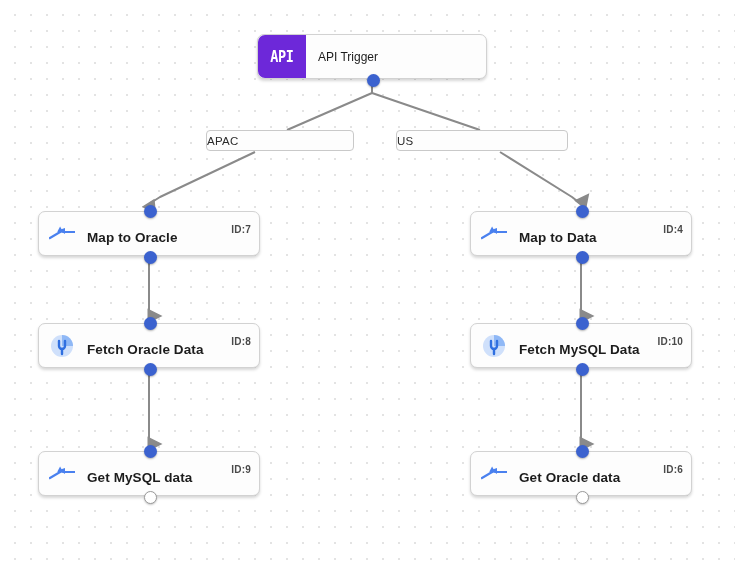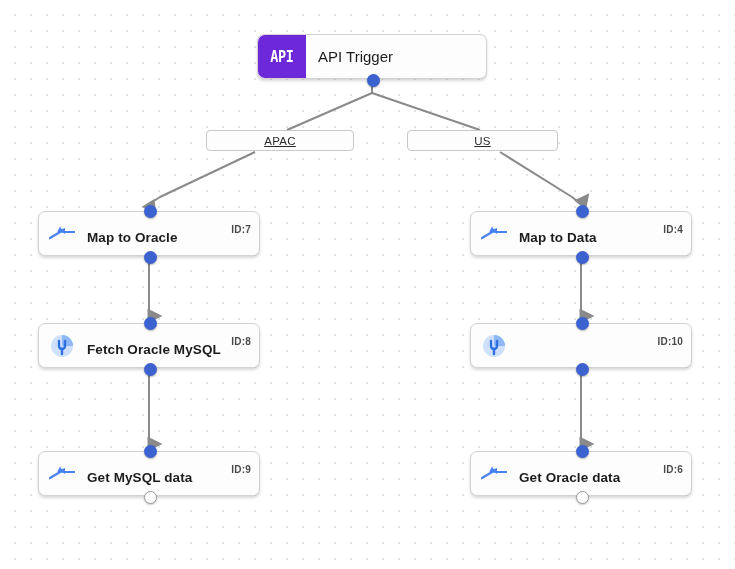--- a/index.html
+++ b/index.html
@@ -90,21 +90,21 @@
   .trigger-badge-text {
     color: #ffffff;
     font-size: 15px;
     font-weight: bold;
     font-family: "DejaVu Sans Mono", monospace;
     letter-spacing: -0.5px;
     transform: scaleX(0.9);
   }
   .trigger-title {
     padding-left: 12px;
-    font-size: 15px;
+    font-size: 12px;
     color: #1c1c1c;
     white-space: nowrap;
   }
 
   
   .step-node {
     width: 222px;
     height: 45px;
   }
   .step-icon {
@@ -122,28 +122,27 @@
   
   .branch-label {
     position: absolute;
     box-sizing: border-box;
     height: 21px;
     background: #fdfdfd;
     border: 1px solid #c9c9c9;
     border-radius: 4px;
     display: flex;
     align-items: center;
-    justify-content: center;
+    justify-content: flex-start;
     font-size: 11.5px;
     color: #2b2b2b;
     letter-spacing: 0.3px;
-    text-decoration: underline;
   }
   #branch-apac { left: 206px; top: 130px; width: 148px; }
-  #branch-us   { left: 407px; top: 130px; width: 151px; }
+  #branch-us   { left: 396px; top: 130px; width: 172px; }
 
   
   .port {
     position: absolute;
     width: 13px;
     height: 13px;
     border-radius: 50%;
     box-sizing: border-box;
   }
   .port-filled {
@@ -225,21 +224,21 @@
   <div class="node step-node" style="left:38px; top:323px;">
     <div class="node-inner">
       <div class="step-icon">
         <svg width="24" height="24" viewBox="0 0 24 24">
           <circle cx="12" cy="12" r="11" fill="#cfe0fb"></circle>
           <path d="M 12 1 A 11 11 0 0 1 23 12 L 12 12 Z" fill="#8fb8f6"></path>
           <path d="M 9 7 L 9 12 A 3 3 0 0 0 15 12 L 15 7" stroke="#2f6fe0" stroke-width="2.4" fill="none" stroke-linecap="round"></path>
           <path d="M 12 15 L 12 20" stroke="#2f6fe0" stroke-width="2.4" stroke-linecap="round"></path>
         </svg>
       </div>
-      <div class="node-label step-text">Fetch Oracle MySQL</div>
+      <div class="node-label step-text">Fetch Oracle Data</div>
     </div>
     <div class="node-id">ID:8</div>
     <div class="port port-filled" style="left:105px; top:-7px;"></div>
     <div class="port port-filled" style="left:105px; top:39px;"></div>
   </div>
 
   <div class="node step-node" style="left:38px; top:451px; width:222px;">
     <div class="node-inner">
       <div class="step-icon">
         <svg width="26" height="18" viewBox="0 0 26 18">
@@ -280,20 +279,21 @@
   <div class="node step-node" style="left:470px; top:323px;">
     <div class="node-inner">
       <div class="step-icon">
         <svg width="24" height="24" viewBox="0 0 24 24">
           <circle cx="12" cy="12" r="11" fill="#cfe0fb"></circle>
           <path d="M 12 1 A 11 11 0 0 1 23 12 L 12 12 Z" fill="#8fb8f6"></path>
           <path d="M 9 7 L 9 12 A 3 3 0 0 0 15 12 L 15 7" stroke="#2f6fe0" stroke-width="2.4" fill="none" stroke-linecap="round"></path>
           <path d="M 12 15 L 12 20" stroke="#2f6fe0" stroke-width="2.4" stroke-linecap="round"></path>
         </svg>
       </div>
+      <div class="node-label step-text">Fetch MySQL Data</div>
     </div>
     <div class="node-id">ID:10</div>
     <div class="port port-filled" style="left:105px; top:-7px;"></div>
     <div class="port port-filled" style="left:105px; top:39px;"></div>
   </div>
 
   <div class="node step-node" style="left:470px; top:451px;">
     <div class="node-inner">
       <div class="step-icon">
         <svg width="26" height="18" viewBox="0 0 26 18">

